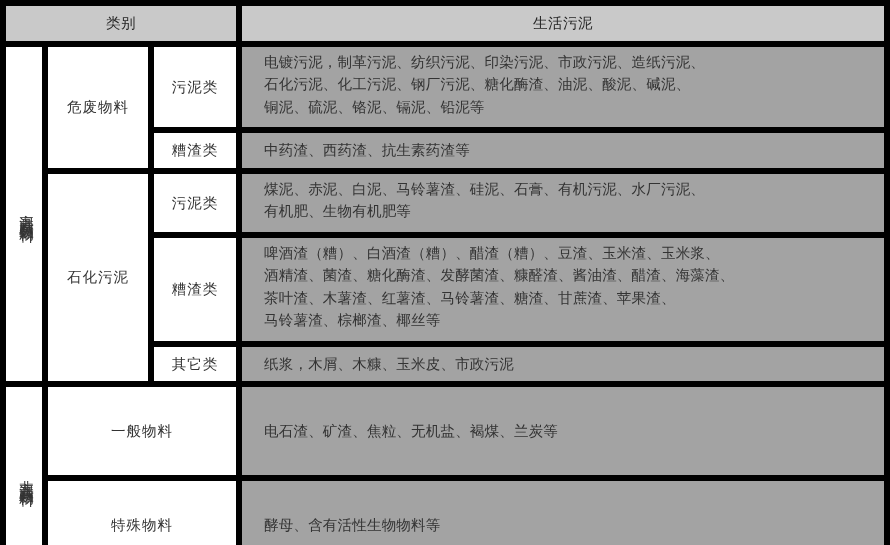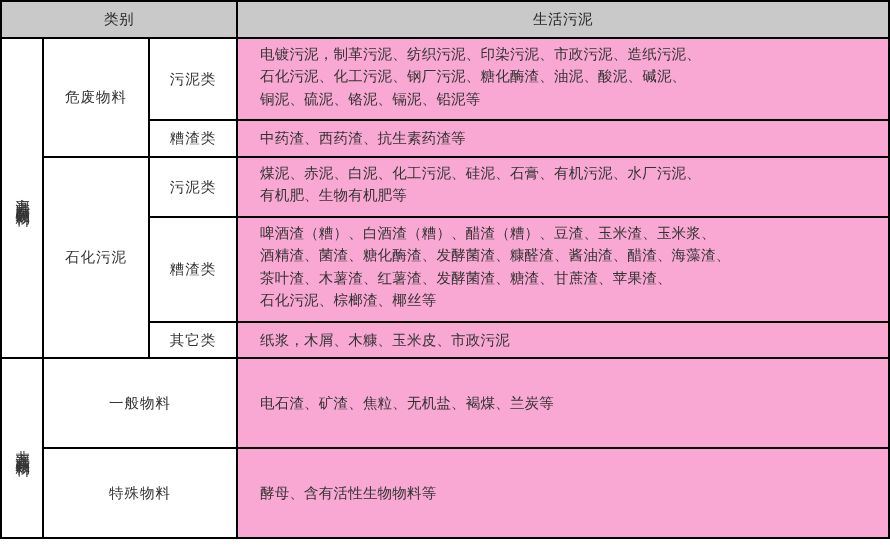--- a/index.html
+++ b/index.html
@@ -13,21 +13,21 @@
     font-family: "Liberation Sans", sans-serif;
     color: #333333;
     overflow: hidden;
   }
   table.matrix {
     border-collapse: collapse;
     width: 890px;
     table-layout: fixed;
   }
   table.matrix td, table.matrix th {
-    border: 2px solid #000000;
+    border: 6px solid #000000;
     vertical-align: middle;
     font-weight: normal;
     font-size: 14.5px;
     line-height: 1.55;
   }
   
   thead th {
     background: #c9c9c9;
     color: #262626;
     text-align: center;
@@ -61,21 +61,21 @@
   }
   
   td.scat {
     background: #ffffff;
     text-align: center;
     padding: 6px 0;
     letter-spacing: 1px;
   }
   
   td.content {
-    background: #f9a8d4;
+    background: #a3a3a3;
     text-align: left;
     padding: 4px 14px 9px 22px;
     letter-spacing: 0.2px;
     color: #333333;
   }
   td.content.single {
     padding-top: 6px;
     padding-bottom: 6px;
   }
   .col-v { width: 42px; }
@@ -117,32 +117,32 @@
       <td class="scat">糟渣类</td>
       <td class="content single">
         <div>中药渣、西药渣、抗生素药渣等</div>
       </td>
     </tr>
 
     <tr>
       <td class="mcat" rowspan="3">石化污泥</td>
       <td class="scat">污泥类</td>
       <td class="content">
-        <div>煤泥、赤泥、白泥、化工污泥、硅泥、石膏、有机污泥、水厂污泥、</div>
+        <div>煤泥、赤泥、白泥、马铃薯渣、硅泥、石膏、有机污泥、水厂污泥、</div>
         <div>有机肥、生物有机肥等</div>
       </td>
     </tr>
 
     <tr>
       <td class="scat">糟渣类</td>
       <td class="content">
         <div>啤酒渣（糟）、白酒渣（糟）、醋渣（糟）、豆渣、玉米渣、玉米浆、</div>
         <div>酒精渣、菌渣、糖化酶渣、发酵菌渣、糠醛渣、酱油渣、醋渣、海藻渣、</div>
-        <div>茶叶渣、木薯渣、红薯渣、发酵菌渣、糖渣、甘蔗渣、苹果渣、</div>
-        <div>石化污泥、棕榔渣、椰丝等</div>
+        <div>茶叶渣、木薯渣、红薯渣、马铃薯渣、糖渣、甘蔗渣、苹果渣、</div>
+        <div>马铃薯渣、棕榔渣、椰丝等</div>
       </td>
     </tr>
 
     <tr>
       <td class="scat">其它类</td>
       <td class="content single">
         <div>纸浆，木屑、木糠、玉米皮、市政污泥</div>
       </td>
     </tr>
 

